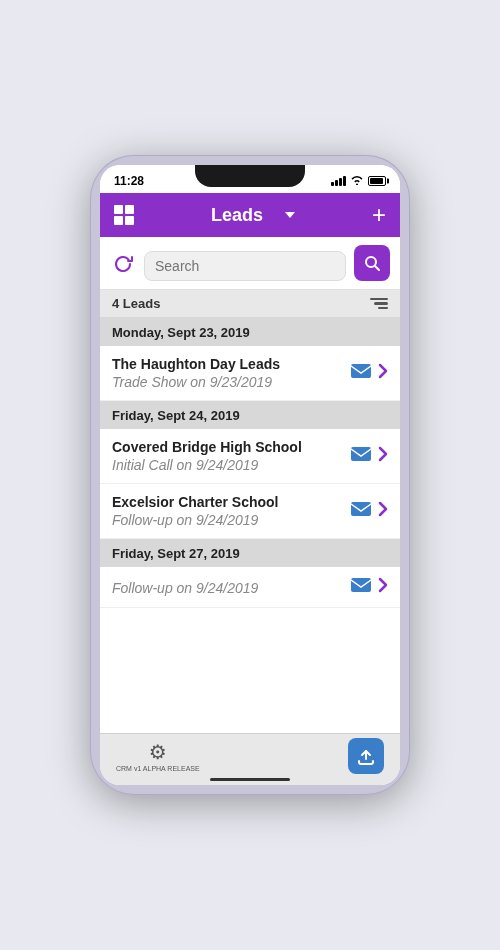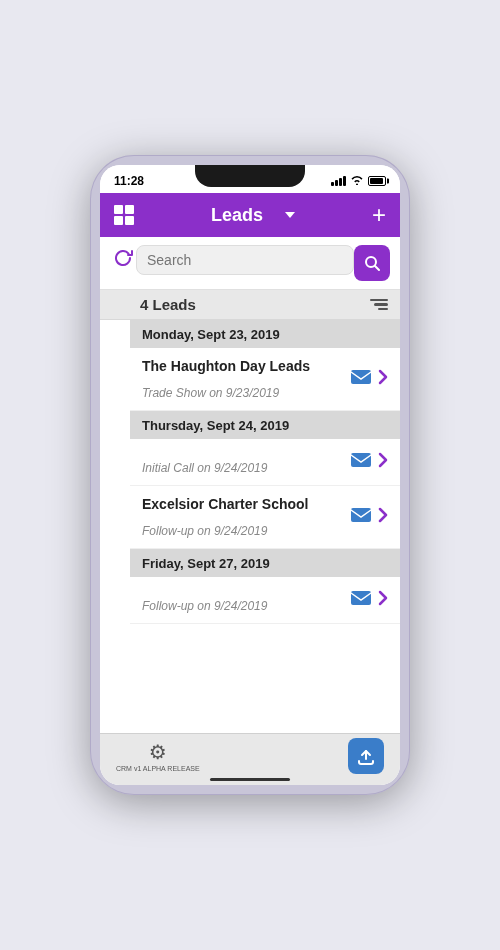--- a/index.html
+++ b/index.html
@@ -161,21 +161,22 @@
       font-size: 24px;
       font-weight: 300;
       line-height: 1;
     }
 
     
     .search-bar {
       background: #fff;
       padding: 8px 10px;
       display: flex;
-      align-items: flex-start;
+      align-items: flex-end;
+      gap: 8px;
       border-bottom: 1px solid #e0e0e0;
     }
 
     .search-input-wrap {
       flex: 1;
       background: #f0f0f0;
       border-radius: 8px;
       border: 1px solid #ddd;
       display: flex;
       align-items: center;
@@ -207,44 +208,42 @@
     .leads-count-bar {
       background: #e8e8e8;
       padding: 6px 12px;
       display: flex;
       align-items: center;
       justify-content: space-between;
       border-bottom: 1px solid #d8d8d8;
     }
 
     .leads-count-text {
-      font-size: 15px;
+      font-size: 13px;
       font-weight: 700;
       color: #333;
-      margin-left: 28px;
     }
 
     .filter-icon {
       display: flex;
       flex-direction: column;
       gap: 2px;
       align-items: flex-end;
     }
     .filter-icon span {
       background: #555;
       height: 2.5px;
       border-radius: 2px;
     }
 
     
     .leads-list {
       flex: 1;
       overflow-y: auto;
       background: #fff;
-      padding-left: 30px;
     }
 
     .date-header {
       background: #d8d8d8;
       padding: 5px 12px;
     }
 
     .date-header-text {
       font-size: 13px;
       font-weight: 700;
@@ -265,24 +264,24 @@
       flex: 1;
     }
 
     .lead-name {
       font-size: 14px;
       font-weight: 600;
       color: #222;
     }
 
     .lead-sub {
-      font-size: 12px;
+      font-size: 14px;
       color: #888;
       font-style: italic;
-      margin-top: 12px;
+      margin-top: 2px;
     }
 
     .lead-actions {
       display: flex;
       align-items: center;
       gap: 6px;
     }
 
     .arrow-right {
       color: #8B2FC9;
@@ -420,23 +419,24 @@
           <div class="lead-actions">
             <div><svg width="22" height="16" viewBox="0 0 22 16" fill="none">
         <rect x="1" y="1" width="20" height="14" rx="2" fill="#3a7dc9" stroke="#3a7dc9" stroke-width="0"></rect>
         <path d="M1 3l10 7 10-7" stroke="white" stroke-width="1.5" stroke-linecap="round" fill="none"></path>
       </svg></div>
             <div class="arrow-right"><svg width="10" height="16" viewBox="0 0 10 16">
         <path d="M2 2l6 6-6 6" stroke="#8B2FC9" stroke-width="2.5" stroke-linecap="round" stroke-linejoin="round" fill="none"></path>
       </svg></div>
           </div>
         </div>
-        <div class="date-header"><span class="date-header-text">Thursday, Sept 24, 2019</span></div>
+        <div class="date-header"><span class="date-header-text">Friday, Sept 24, 2019</span></div>
         <div class="lead-item">
           <div class="lead-info">
+            <div class="lead-name">Covered Bridge High School</div>
             <div class="lead-sub">Initial Call on 9/24/2019</div>
           </div>
           <div class="lead-actions">
             <div><svg width="22" height="16" viewBox="0 0 22 16" fill="none">
         <rect x="1" y="1" width="20" height="14" rx="2" fill="#3a7dc9" stroke="#3a7dc9" stroke-width="0"></rect>
         <path d="M1 3l10 7 10-7" stroke="white" stroke-width="1.5" stroke-linecap="round" fill="none"></path>
       </svg></div>
             <div class="arrow-right"><svg width="10" height="16" viewBox="0 0 10 16">
         <path d="M2 2l6 6-6 6" stroke="#8B2FC9" stroke-width="2.5" stroke-linecap="round" stroke-linejoin="round" fill="none"></path>
       </svg></div>

